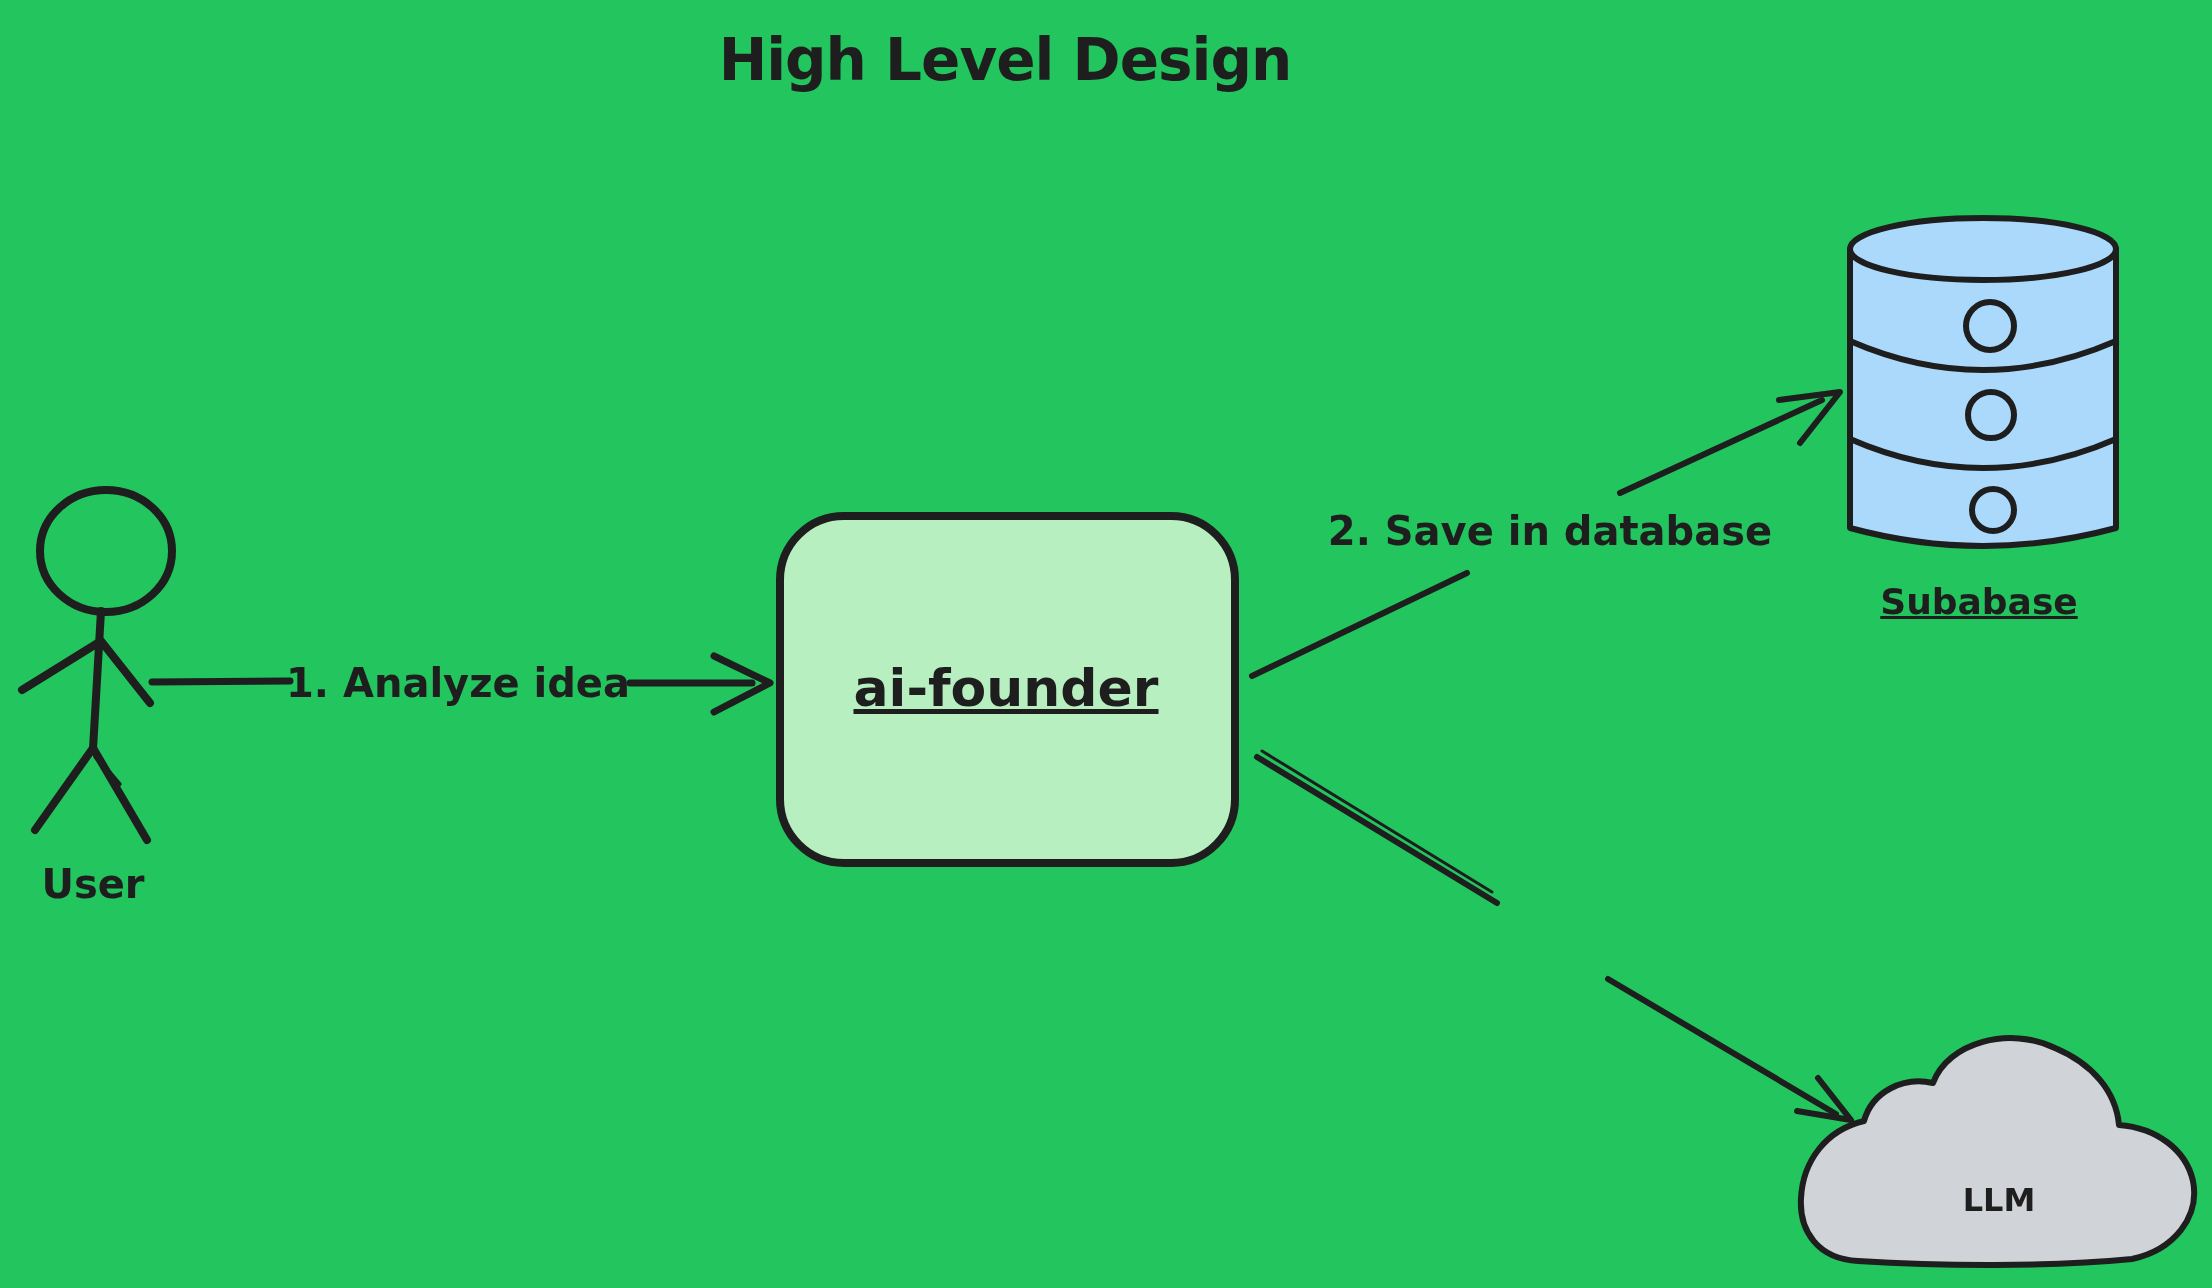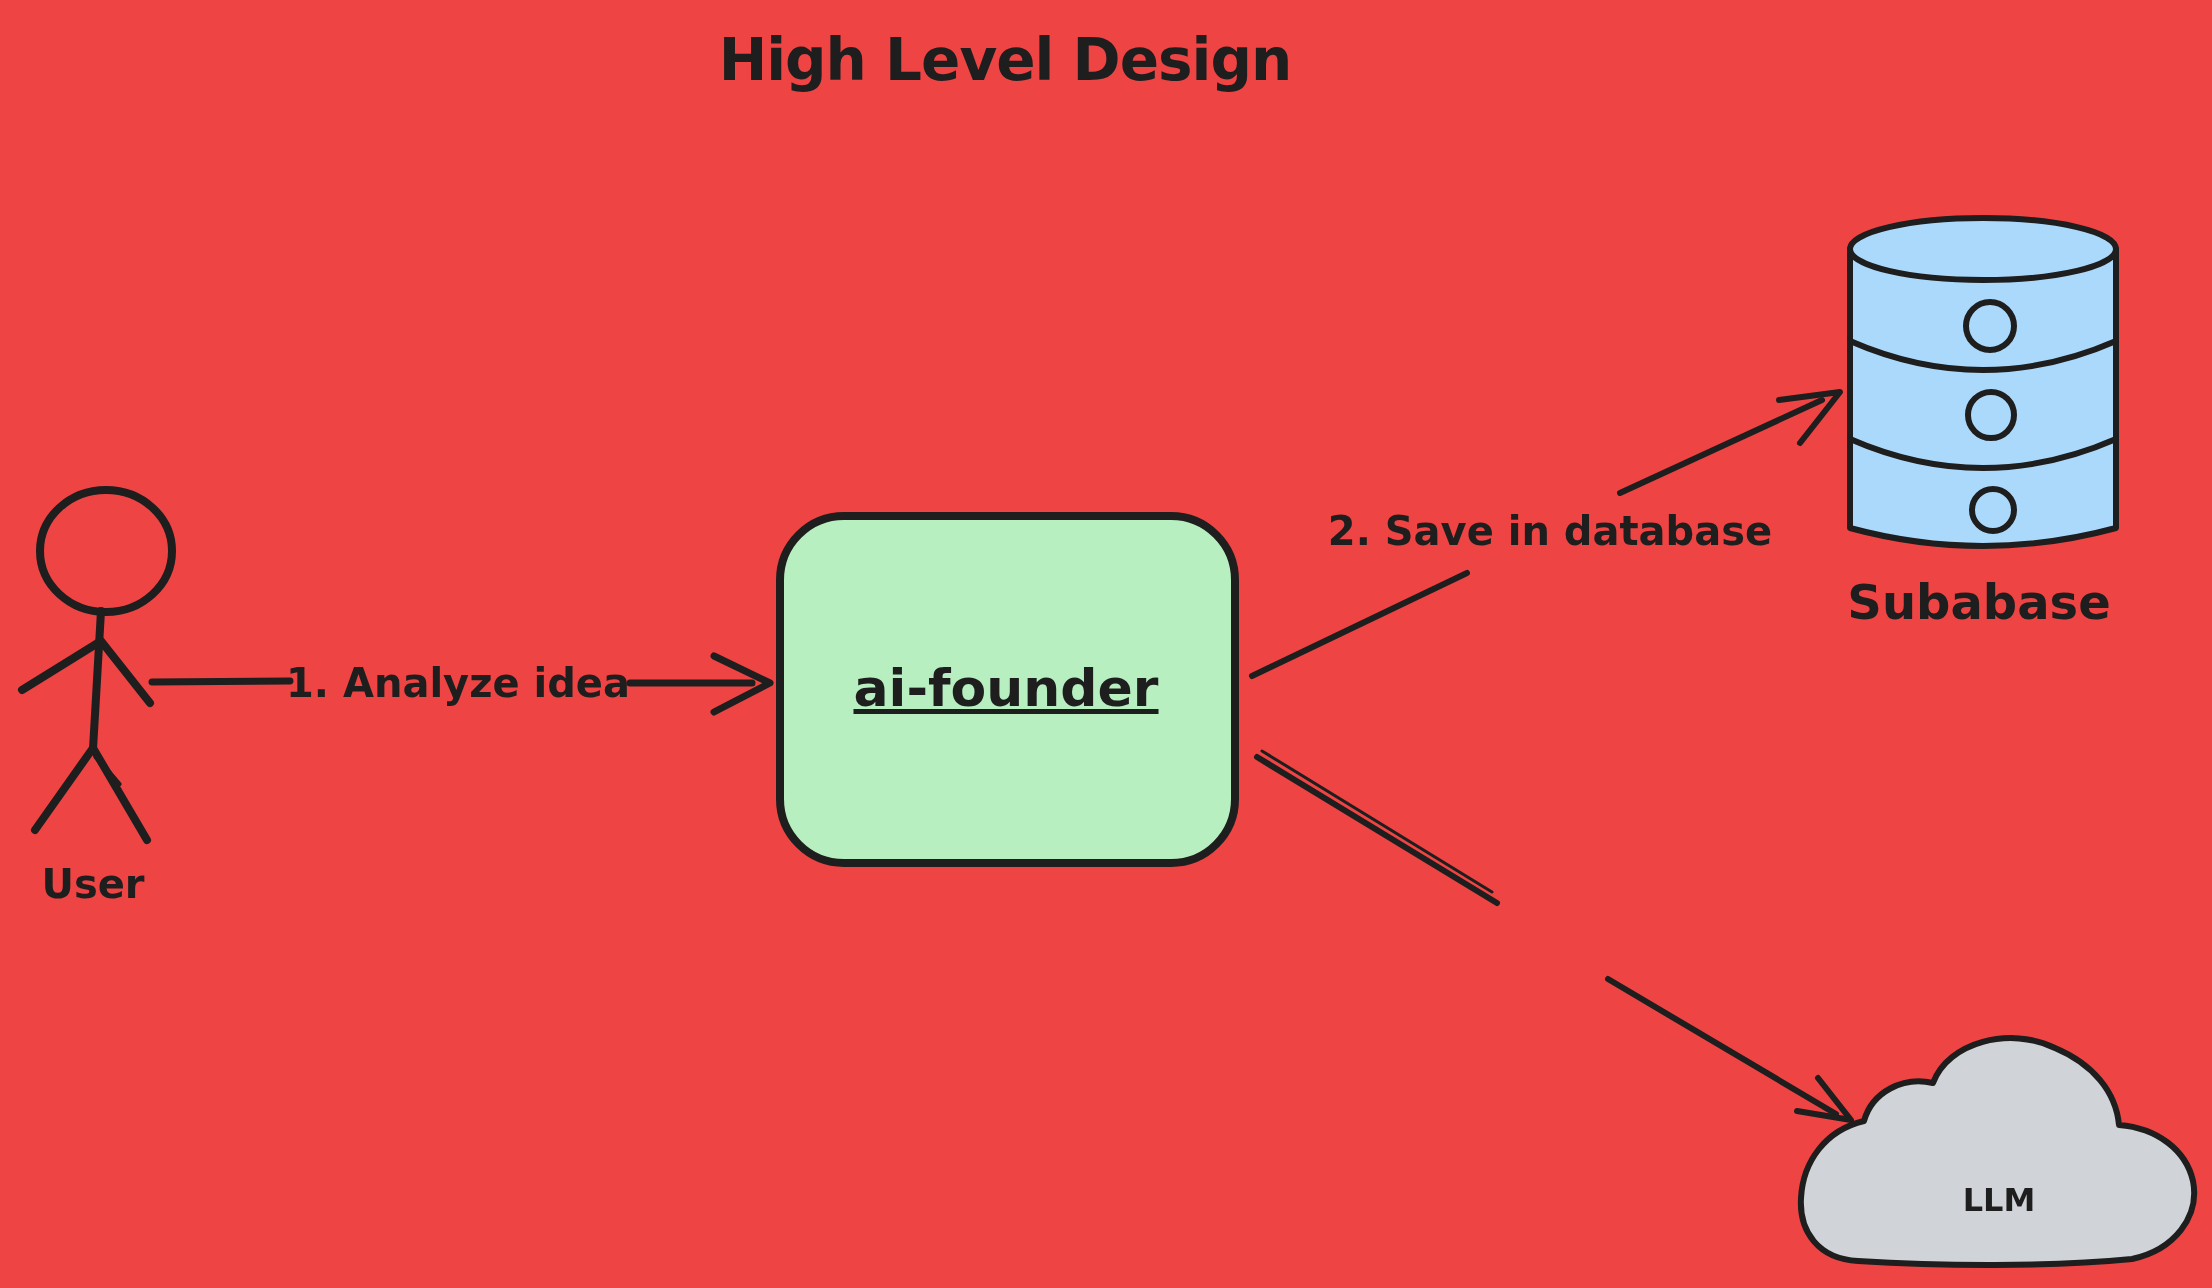--- a/index.html
+++ b/index.html
@@ -4,21 +4,21 @@
 <style>
   html, body {
     margin: 0;
     padding: 0;
     background: #ffffff;
   }
   .stage {
     position: relative;
     width: 2212px;
     height: 1288px;
-    background: #ef4444;
+    background: #22c55e;
     font-family: "DejaVu Sans", "Liberation Sans", sans-serif;
     color: #1e1e1e;
     overflow: hidden;
   }
   .stage svg {
     position: absolute;
     left: 0;
     top: 0;
     display: block;
   }
@@ -32,21 +32,21 @@
     text-align: center;
   }
   .title {
     font-size: 58px;
     font-weight: bold;
     letter-spacing: -1px;
   }
   .edge-label   { font-size: 40px; }
   .node-label   { font-size: 52px; text-decoration: underline; }
   .actor-label  { font-size: 40px; }
-  .db-label     { font-size: 48px; }
+  .db-label     { font-size: 36px; text-decoration: underline; }
   .cloud-label  { font-size: 32px; font-weight: bold; }
 </style>
 </head>
 <body>
 
 <div class="stage">
 
   <svg width="2212" height="1288" viewBox="0 0 2212 1288">
 
     <g fill="none" stroke="#1e1e1e" stroke-linecap="round" stroke-linejoin="round">

